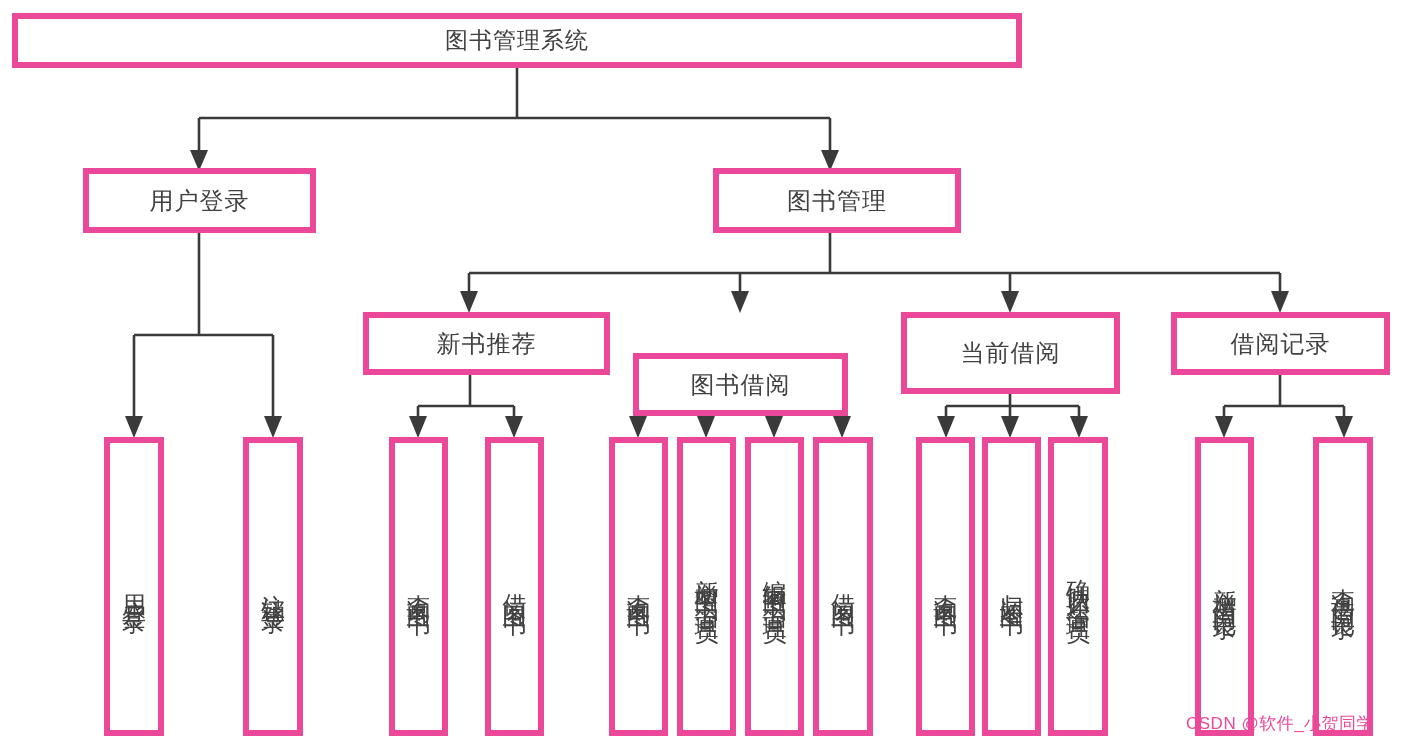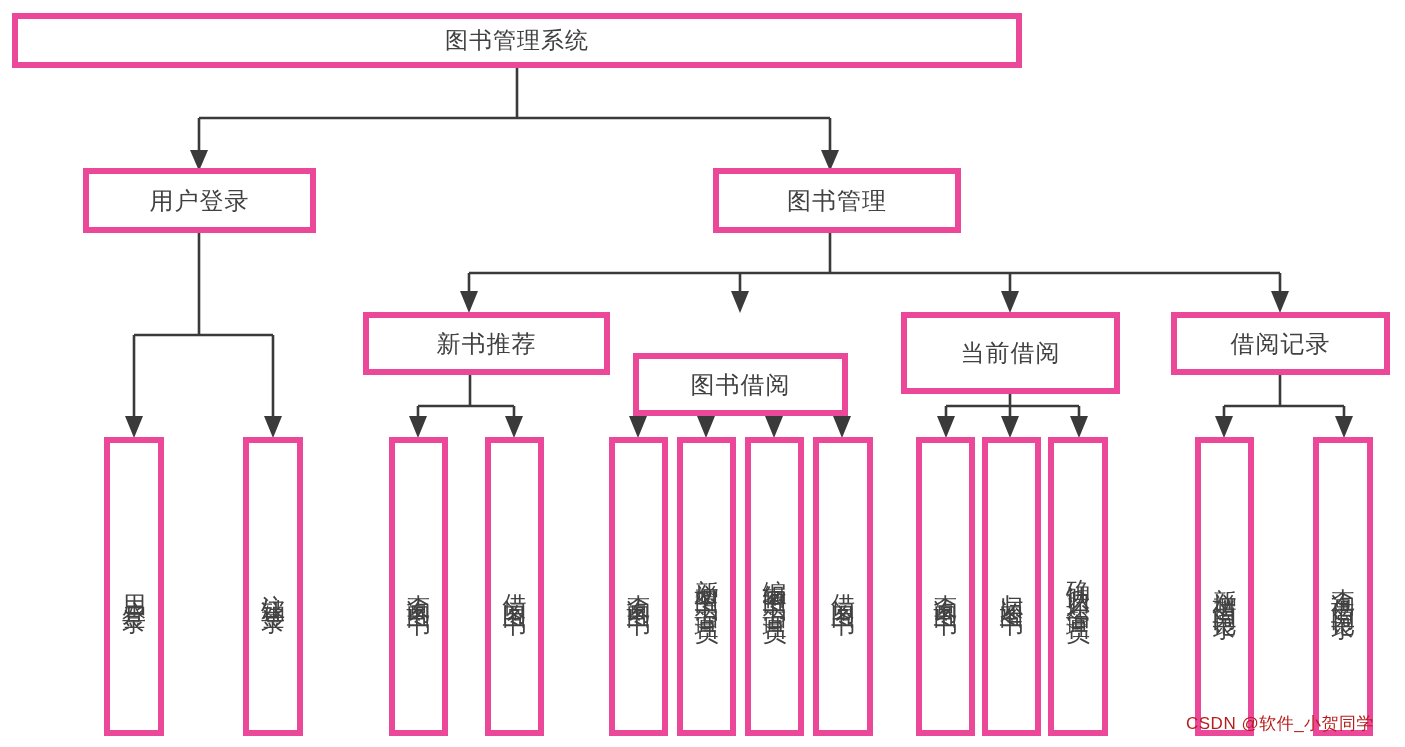--- a/index.html
+++ b/index.html
@@ -47,21 +47,21 @@
     font-size: 24px;
     letter-spacing: 6px;
     line-height: 1;
     color: #414141;
   }
   .watermark {
     position: absolute;
     left: 1186px;
     top: 712px;
     font-size: 17px;
-    color: #b91c1c;
+    color: #ec4899;
     letter-spacing: 0.5px;
     white-space: nowrap;
     z-index: 2;
   }
 </style>
 </head>
 <body>
 
 <div class="canvas">
 

